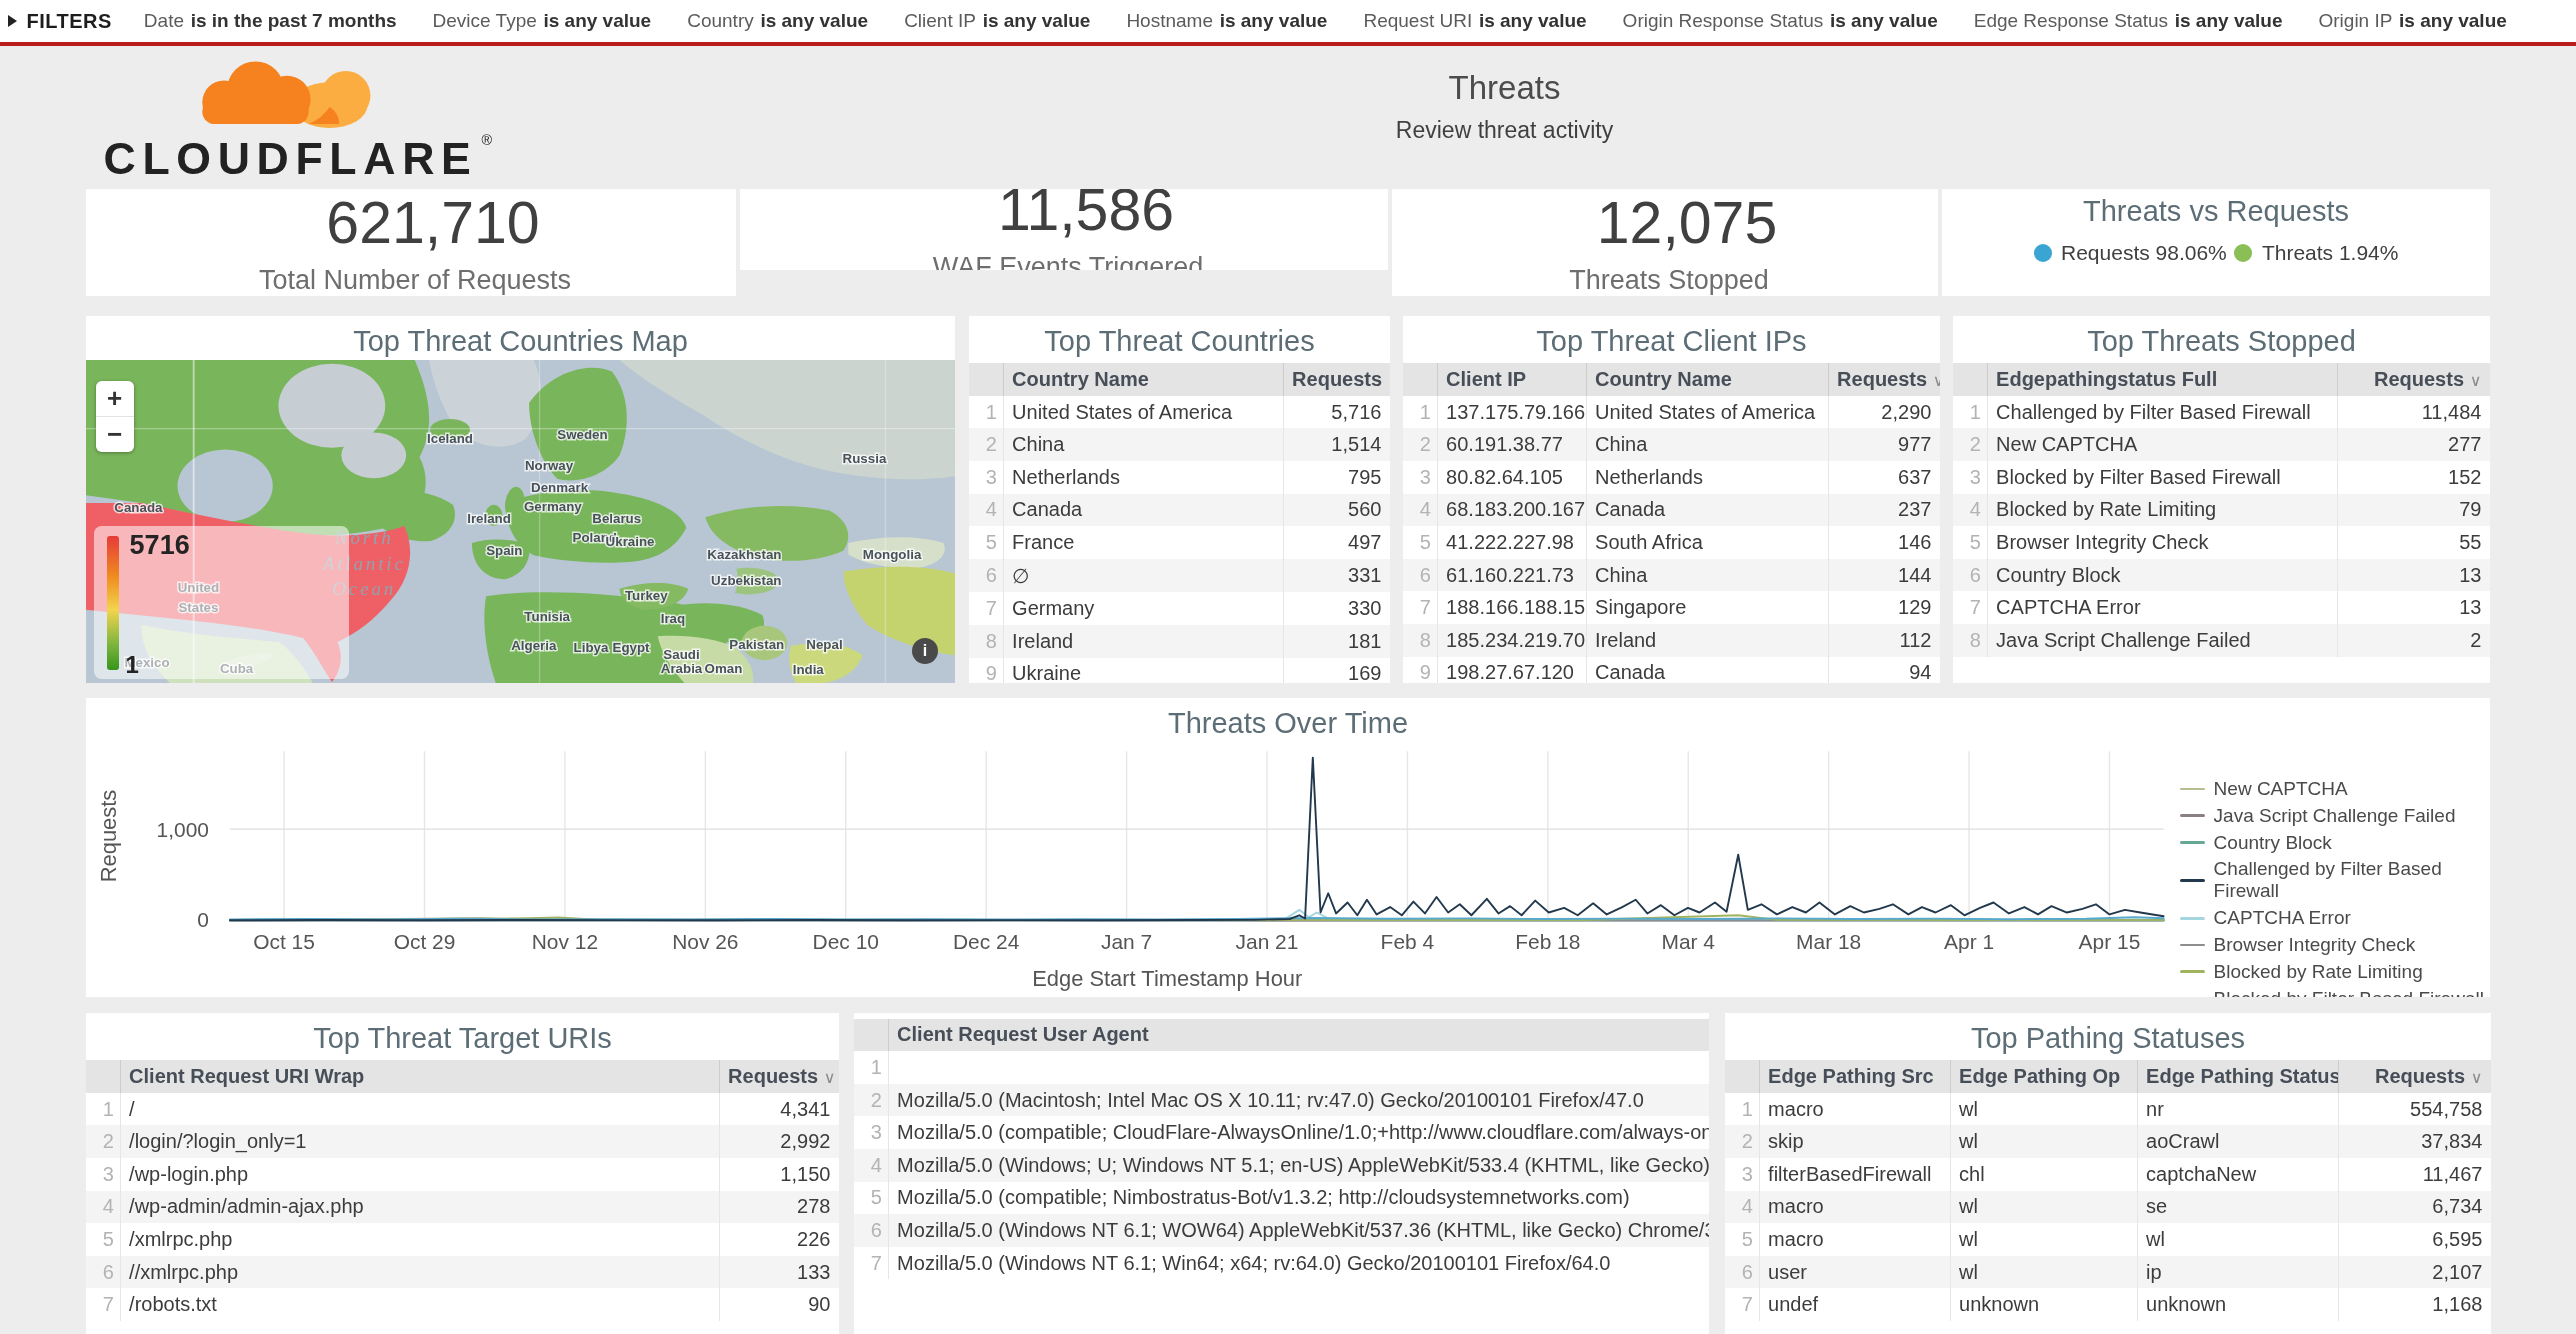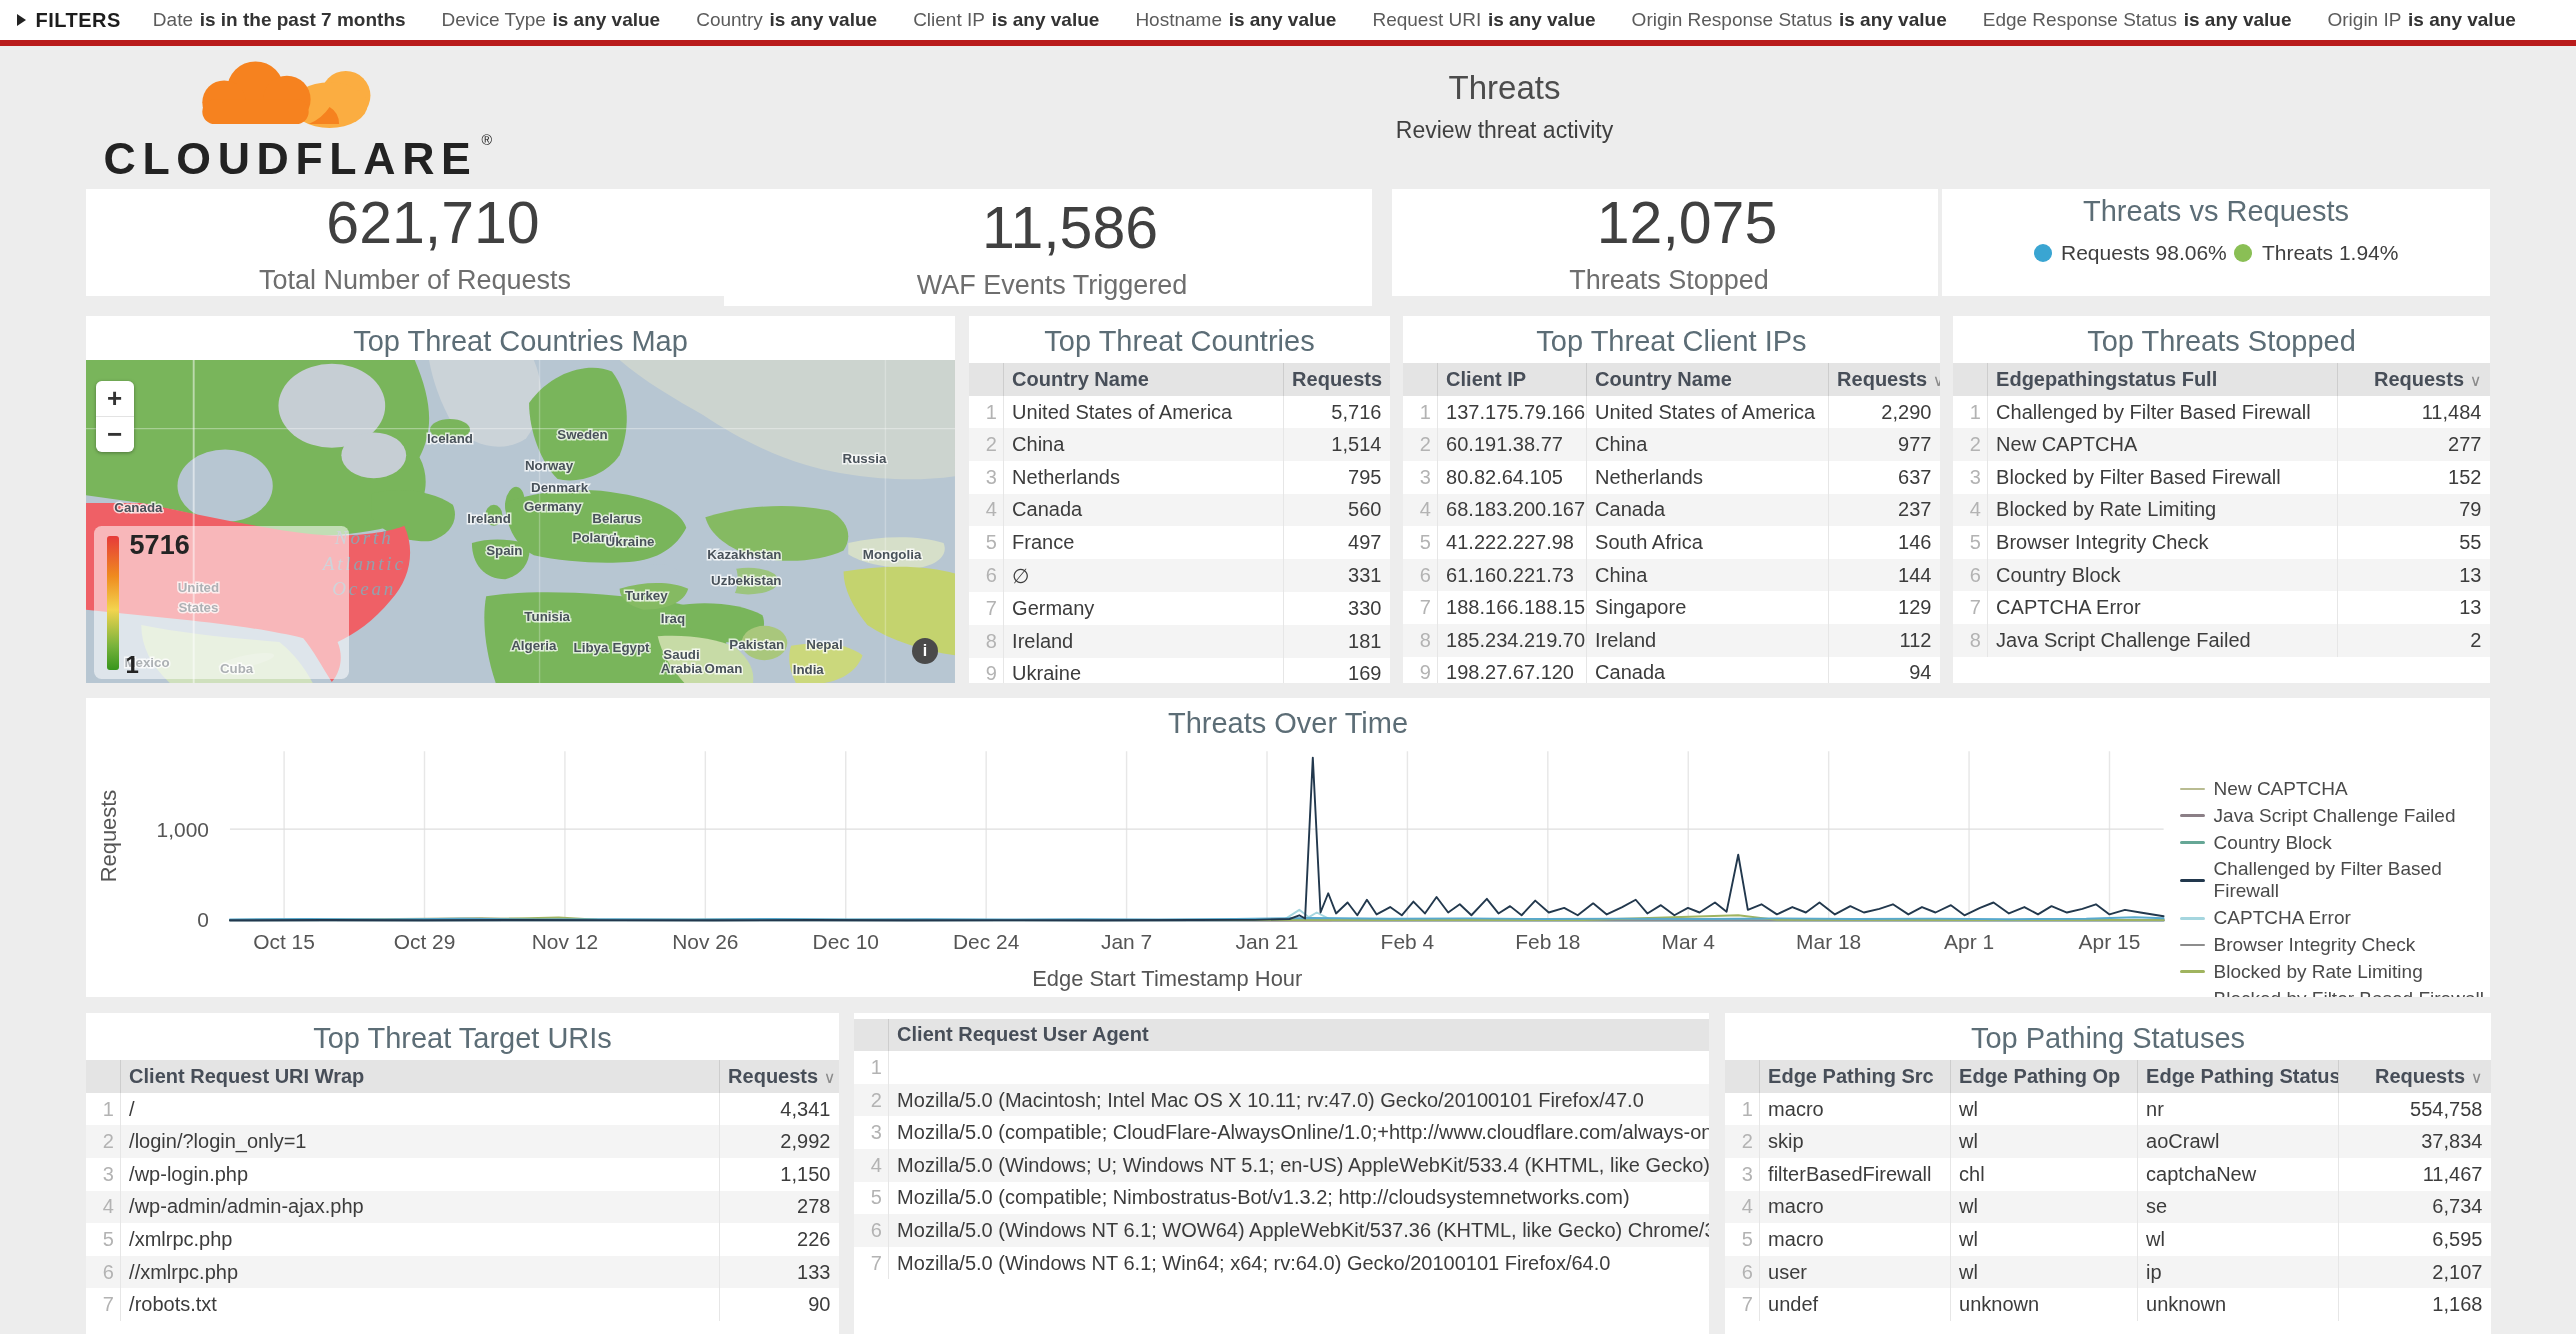--- a/index.html
+++ b/index.html
@@ -1,21 +1,21 @@
 <!DOCTYPE html>
 <html><head>
 <meta charset="utf-8">
 <style>
   * { box-sizing: border-box; margin: 0; padding: 0; }
   html,body { width:2576px; height:1335px; overflow:hidden; background:#ededed;
               font-family:"Liberation Sans", sans-serif; color:#3c3c3c; }
 
   
   .filterbar { position:absolute; left:0; top:0; width:2576px; height:46px; background:#ffffff;
-               border-bottom:6px solid #b91c1c; display:flex; align-items:center; padding:0 17px; }
+               border-bottom:4px solid #b91c1c; display:flex; align-items:center; padding:0 8px; }
   .filters-toggle { display:flex; align-items:center; gap:9.5px; font-weight:bold; font-size:20px;
                     color:#1d1d1d; letter-spacing:0.5px; margin-right:32px; cursor:pointer; }
   .tri { width:0; height:0; border-top:6.7px solid transparent; border-bottom:6.7px solid transparent;
          border-left:9.5px solid #222; display:inline-block; }
   #filter-items { display:flex; align-items:center; gap:36px; white-space:nowrap; overflow:hidden; flex:1; }
   .filter-item { font-size:19px; color:#5b5b5b; cursor:pointer; }
   .filter-item b { color:#333333; font-weight:bold; margin-left:6.7px; }
 
   
   .logo { position:absolute; left:103px; top:50px; width:400px; height:133px; }
@@ -115,21 +115,21 @@
 
 <div class="page-head">
   <div class="page-title">Threats</div>
   <div class="page-sub">Review threat activity</div>
 </div>
 
 <div class="tile stat" style="left:86px;top:189px;width:650px;height:107px">
   <div class="stat-value">621,710</div>
   <div class="stat-label">Total Number of Requests</div>
 </div>
-<div class="tile stat" style="left:724px;top:189px;width:648px;height:117px">
+<div class="tile stat" style="left:740px;top:189px;width:648px;height:81px">
   <div class="stat-value">11,586</div>
   <div class="stat-label">WAF Events Triggered</div>
 </div>
 <div class="tile stat" style="left:1392px;top:189px;width:546px;height:107px">
   <div class="stat-value">12,075</div>
   <div class="stat-label">Threats Stopped</div>
 </div>
 <div class="tile" style="left:1942px;top:189px;width:548px;height:107px">
   <div class="tile-title" style="padding-top:5.7px">Threats vs Requests</div>
   <div class="tvr-legend" id="tvr-legend">

